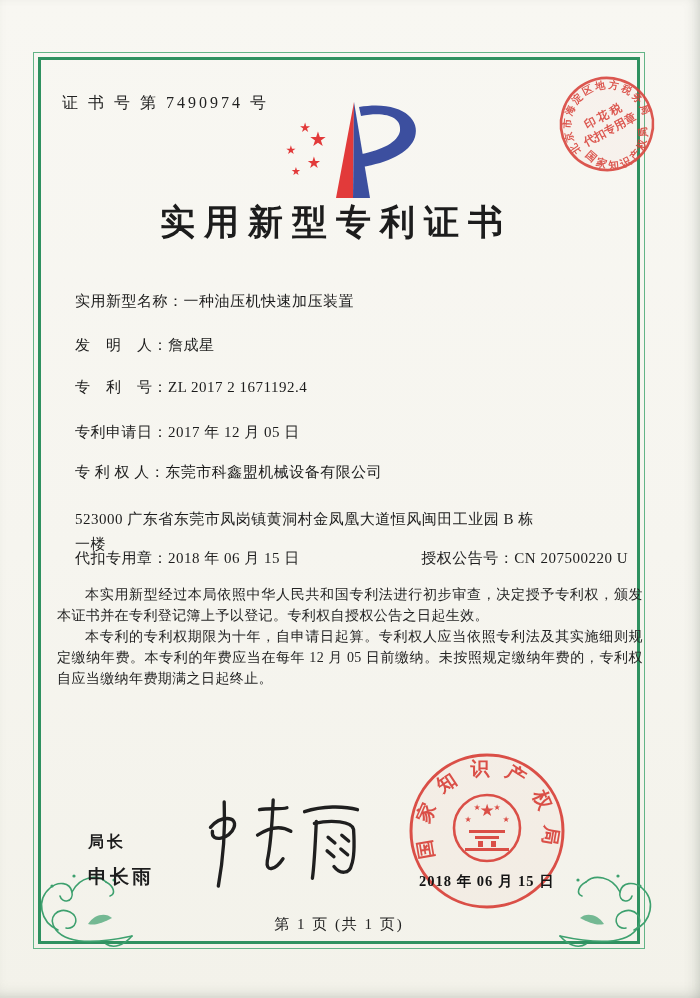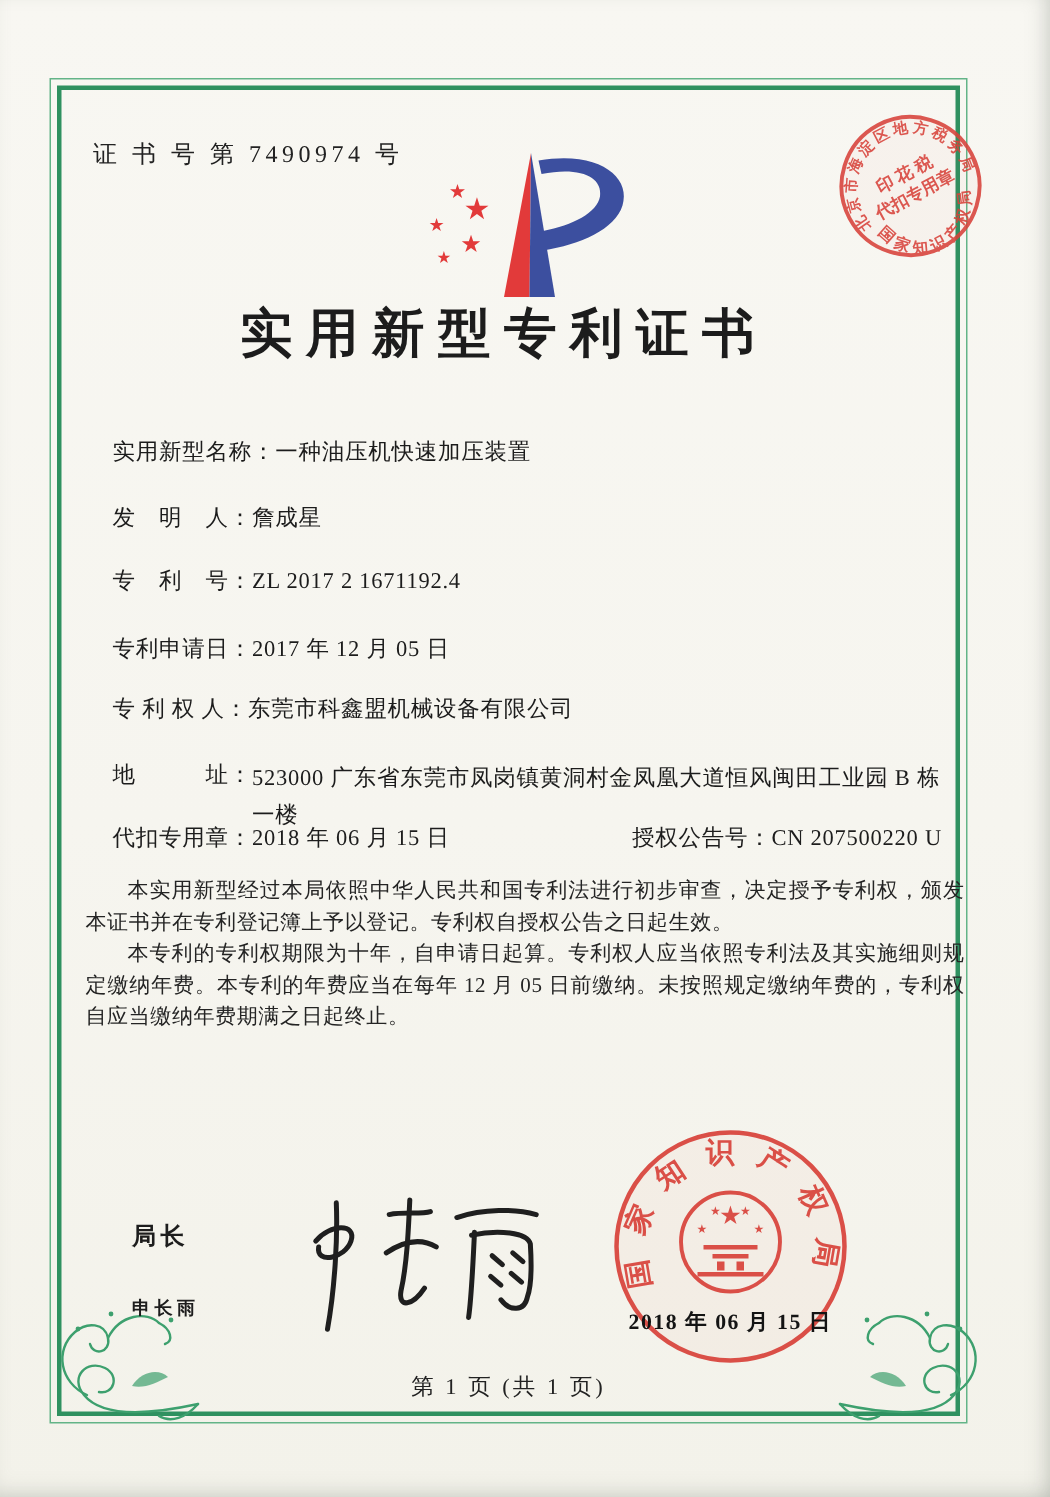--- a/index.html
+++ b/index.html
@@ -35,22 +35,22 @@
   .field.addr{white-space:normal;}
   .field.addr .wrap{display:flex;}
   .field.addr .val{display:inline-block;width:462px;line-height:25px;vertical-align:top;}
   .row-split{position:absolute;left:75px;right:72px;display:flex;justify-content:space-between;
     font-size:15px;letter-spacing:.5px;}
   
   .paras{position:absolute;left:57px;top:584px;width:586px;font-size:14px;line-height:21px;
     text-align:justify;color:#242424;}
   .paras p{margin:0;text-indent:2em;letter-spacing:.4px;}
   
-  .officer-title{position:absolute;left:88px;top:814px;font-size:16px;letter-spacing:3px;font-weight:600;}
-  .officer-name{position:absolute;left:88px;top:864px;font-size:12px;letter-spacing:3px;font-weight:600;}
+  .officer-title{position:absolute;left:88px;top:832px;font-size:16px;letter-spacing:3px;font-weight:600;}
+  .officer-name{position:absolute;left:88px;top:864px;font-size:19px;letter-spacing:3px;font-weight:600;}
   .signature{position:absolute;left:188px;top:796px;width:190px;height:98px;}
   
   .big-seal{position:absolute;left:400px;top:746px;width:180px;height:185px;opacity:.92;}
   .seal-date{position:absolute;left:419px;top:872px;width:140px;font-size:14.5px;
     letter-spacing:1px;color:#141414;font-weight:600;white-space:nowrap;}
   .tax-seal{position:absolute;left:526px;top:44px;width:162px;height:162px;opacity:.88;}
   
   .footer{position:absolute;left:33px;top:915px;width:612px;text-align:center;
     font-size:15px;letter-spacing:2px;color:#222;}
   svg text{font-family:"Liberation Serif","DejaVu Serif",serif;}
@@ -117,21 +117,20 @@
     <span class="lab">专　利　号：</span><span class="val">ZL 2017 2 1671192.4</span>
   </div>
   <div class="field" style="top:423px">
     <span class="lab">专利申请日：</span><span class="val">2017 年 12 月 05 日</span>
   </div>
   <div class="field" style="top:463px">
     <span class="lab">专 利 权 人：</span><span class="val">东莞市科鑫盟机械设备有限公司</span>
   </div>
   <div class="field addr" style="top:507px">
     <span class="wrap">
-        <span class="lab">地　　　址：</span>
         <span class="val">523000 广东省东莞市凤岗镇黄洞村金凤凰大道恒风闽田工业园 B 栋一楼</span>
       </span>
   </div>
   <div class="row-split" style="top:549px">
     <span><span class="lab">代扣专用章：</span><span class="val">2018 年 06 月 15 日</span></span>
     <span><span class="lab">授权公告号：</span><span class="val">CN 207500220 U</span></span>
   </div>
 
   <div class="paras">
     <p>本实用新型经过本局依照中华人民共和国专利法进行初步审查，决定授予专利权，颁发本证书并在专利登记簿上予以登记。专利权自授权公告之日起生效。</p>

